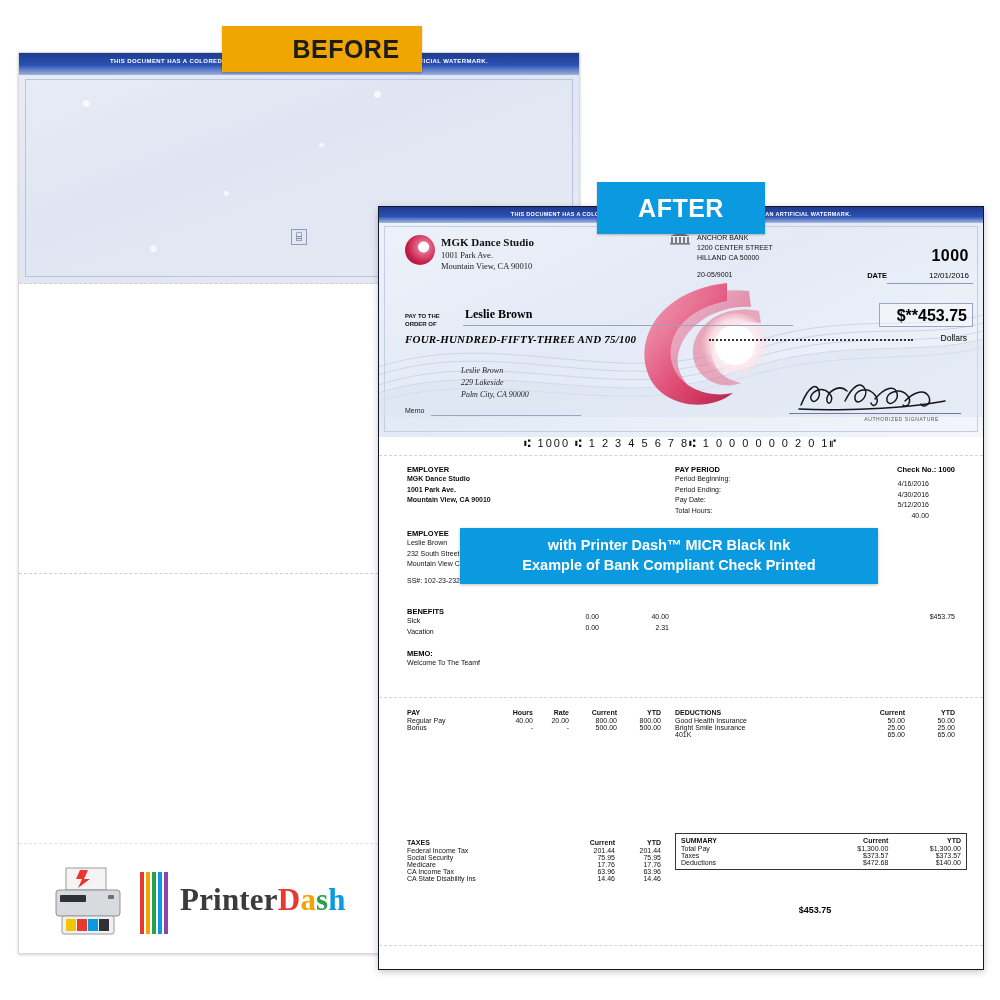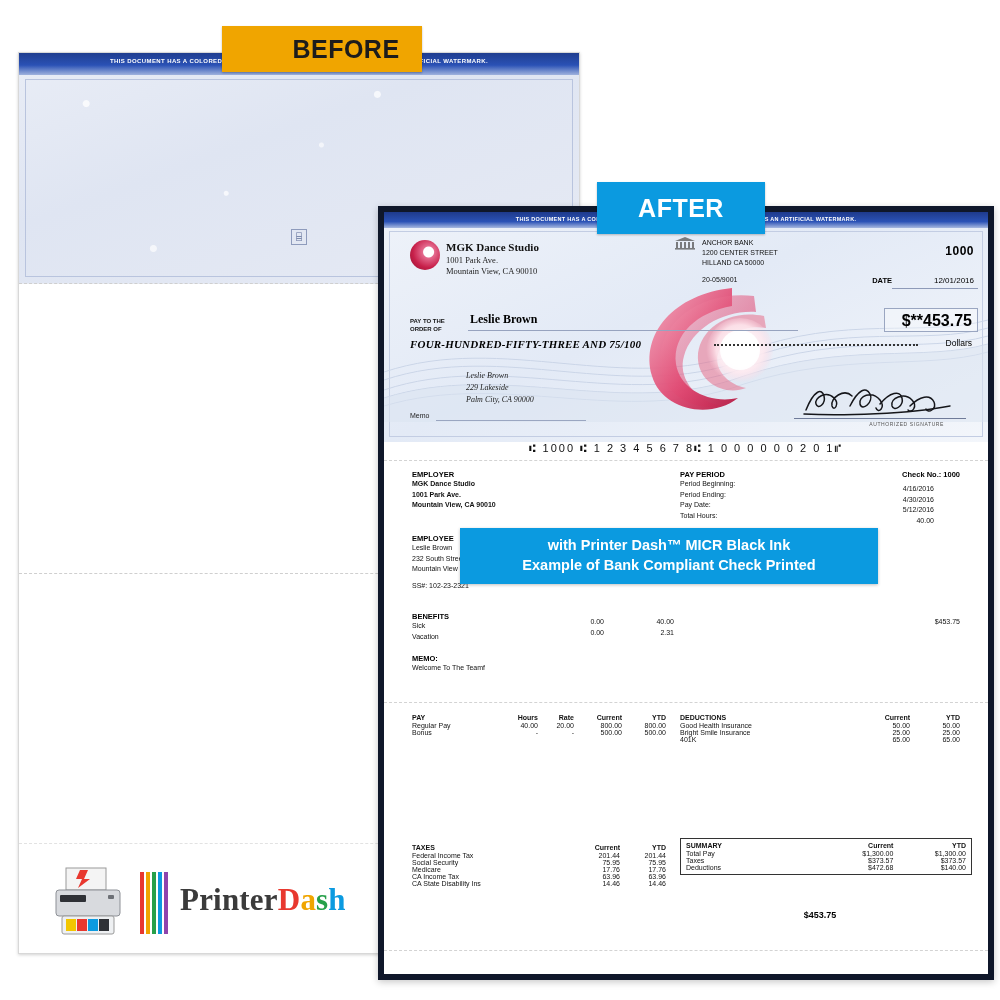--- a/index.html
+++ b/index.html
@@ -10,39 +10,39 @@
   .before-check{position:absolute;left:0;top:0;width:100%;height:230px;background:linear-gradient(160deg,#e9edf6 0%,#dfe5f2 40%,#e6eaf4 100%);border-bottom:1px dashed #cfcfcf;overflow:hidden;}
   .before-check:before{content:"";position:absolute;inset:0;background-image:radial-gradient(circle at 12% 22%,rgba(255,255,255,.85) 0 3px,transparent 4px),radial-gradient(circle at 37% 61%,rgba(255,255,255,.8) 0 2px,transparent 3px),radial-gradient(circle at 64% 18%,rgba(255,255,255,.8) 0 3px,transparent 4px),radial-gradient(circle at 81% 72%,rgba(255,255,255,.8) 0 2px,transparent 3px),radial-gradient(circle at 24% 85%,rgba(255,255,255,.75) 0 3px,transparent 4px),radial-gradient(circle at 54% 40%,rgba(255,255,255,.7) 0 2px,transparent 3px);opacity:.9;}
   .before-topband{position:absolute;left:0;top:0;width:100%;height:22px;background:linear-gradient(180deg,#1f3d8f 0%,#2a51b5 55%,#9fb2dd 100%);}
   .before-topband .bandtext{position:absolute;width:100%;top:5px;text-align:center;color:#ffffff;font-size:6px;letter-spacing:.4px;font-weight:bold;}
   .before-innerborder{position:absolute;left:6px;top:26px;right:6px;bottom:6px;border:1px solid #b9c4de;}
   .before-micr{position:absolute;left:50%;transform:translateX(-50%);bottom:38px;width:14px;height:14px;border:1px solid #8e9bbc;color:#61709a;font-size:9px;line-height:14px;text-align:center;font-family:"DejaVu Sans Mono",monospace;}
   .before-stub1{position:absolute;left:0;top:230px;width:100%;height:290px;border-bottom:1px dashed #cfcfcf;}
   .before-stub2{position:absolute;left:0;top:520px;width:100%;height:270px;border-bottom:1px dashed #e2e2e2;}
 
   
-  .after-sheet{position:absolute;left:378px;top:206px;width:604px;height:762px;background:#ffffff;border:6px solid #0f172a;box-shadow:0 2px 7px rgba(0,0,0,.22);}
+  .after-sheet{position:absolute;left:378px;top:206px;width:604px;height:762px;background:#ffffff;border:1px solid #0f172a;box-shadow:0 2px 7px rgba(0,0,0,.22);}
 
   
   .check{position:absolute;left:0;top:0;width:100%;height:230px;overflow:hidden;background:linear-gradient(155deg,#eef2f9 0%,#e3eaf6 45%,#f3f6fb 100%);}
   .check-band{position:absolute;left:0;top:0;width:100%;height:16px;background:linear-gradient(180deg,#1e3a8c 0%,#2b52b6 60%,#a8b9e0 100%);}
   .check-band span{position:absolute;width:100%;top:3.5px;text-align:center;color:#fff;font-size:5.5px;font-weight:bold;letter-spacing:.3px;}
   .check-frame{position:absolute;left:5px;top:19px;right:5px;bottom:5px;border:1px solid #c3cde3;}
   .wave{position:absolute;left:0;right:0;top:60px;height:150px;overflow:hidden;pointer-events:none;}
   .wave svg{position:absolute;left:0;top:0;}
   .swirl{position:absolute;left:230px;top:60px;width:220px;height:150px;pointer-events:none;}
 
   .logo-mark{position:absolute;left:26px;top:28px;width:30px;height:30px;border-radius:50%;background:radial-gradient(circle at 62% 40%,#ffffff 0 5px,#e46a8e 6px,#c7204a 60%,#8d0f2e 100%);}
   .payer{position:absolute;left:62px;top:28px;line-height:1.35;}
   .payer .n{font-family:"Liberation Serif",serif;font-weight:bold;font-size:11px;color:#111;}
   .payer .a{font-family:"Liberation Serif",serif;font-size:8.5px;color:#222;}
 
   .bank{position:absolute;left:318px;top:26px;font-size:7px;line-height:1.45;color:#111;font-family:"Liberation Sans",sans-serif;}
   .bank-emblem{position:absolute;left:290px;top:24px;width:22px;height:14px;opacity:.75;}
-  .checknum{position:absolute;right:14px;top:32px;font-size:12px;font-weight:bold;color:#000;letter-spacing:.5px;}
+  .checknum{position:absolute;right:14px;top:40px;font-size:16px;font-weight:bold;color:#000;letter-spacing:.5px;}
   .routing{position:absolute;left:318px;top:64px;font-size:7px;color:#111;}
   .datelbl{position:absolute;right:96px;top:64px;font-size:7.5px;font-weight:bold;color:#000;}
   .dateval{position:absolute;right:14px;top:64px;font-size:8px;color:#000;}
   .dateline{position:absolute;right:10px;top:76px;width:86px;border-bottom:1px solid #8e9ab8;}
 
   .payto{position:absolute;left:26px;top:106px;font-size:6px;font-weight:bold;line-height:1.25;color:#111;}
   .payee{position:absolute;left:86px;top:100px;font-size:12px;font-weight:bold;color:#000;font-family:"Liberation Serif",serif;}
   .payline{position:absolute;left:84px;top:118px;width:330px;border-bottom:1px solid #97a3bf;}
   .amount{position:absolute;right:16px;top:100px;font-size:16px;font-weight:bold;color:#000;}
   .amtbox{position:absolute;right:10px;top:96px;width:92px;height:22px;border:1px solid #9aa6c1;background:rgba(255,255,255,.35);}

